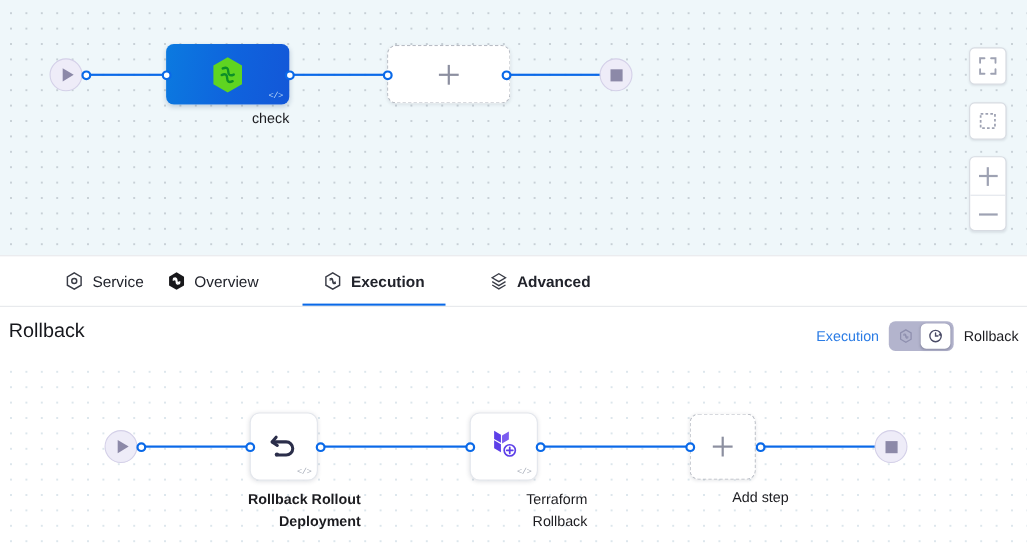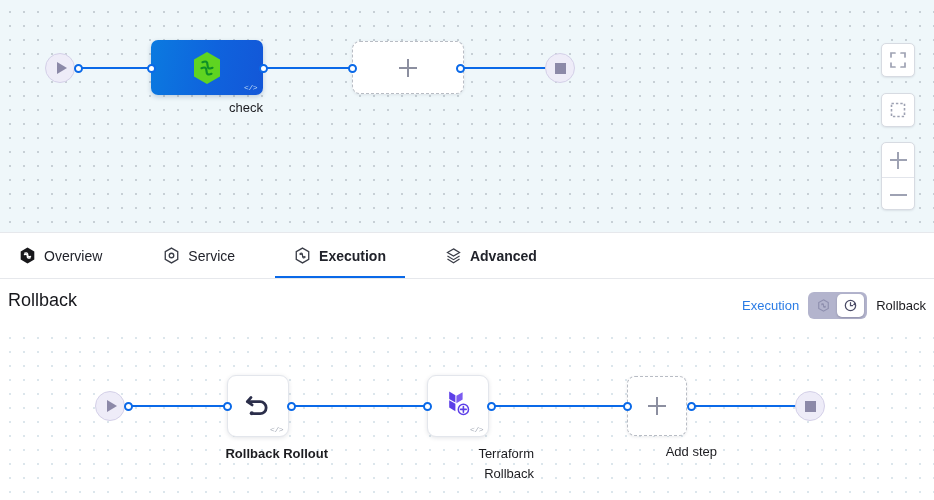--- a/index.html
+++ b/index.html
@@ -234,35 +234,35 @@
           <div class="zi-plus"></div>
         </div>
       <div>
           <div class="zi-minus"></div>
         </div>
     </div>
   </div>
 
   <div class="tabbar">
 
+    <div class="tab" style="margin-left:57px;">
+      <svg class="tab-icon" viewBox="0 0 18 18">
+        <path d="M9 1.2 L15.6 5 L15.6 13 L9 16.8 L2.4 13 L2.4 5 Z" fill="none" stroke="#3a3d47" stroke-width="1.4"></path>
+        <circle cx="9" cy="9" r="2.4" fill="none" stroke="#3a3d47" stroke-width="1.4"></circle>
+      </svg>
+      <span>Service</span>
+    </div>
+
     <div class="tab" style="margin-left:17px;">
       <svg class="tab-icon" viewBox="0 0 18 18">
         <path d="M9 0.6 L16.2 4.8 L16.2 13.2 L9 17.4 L1.8 13.2 L1.8 4.8 Z" fill="#18181b"></path>
         <path d="M6.2 6.6 q3 -1.3 3 1.7 q0 3 3 1.7" stroke="#ffffff" stroke-width="1.5" fill="none" stroke-linecap="round"></path>
         <path d="M11.8 11.4 q-3 1.3 -3 -1.7 q0 -3 -3 -1.7" stroke="#ffffff" stroke-width="1.5" fill="none" stroke-linecap="round"></path>
       </svg>
       <span>Overview</span>
-    </div>
-
-    <div class="tab" style="margin-left:57px;">
-      <svg class="tab-icon" viewBox="0 0 18 18">
-        <path d="M9 1.2 L15.6 5 L15.6 13 L9 16.8 L2.4 13 L2.4 5 Z" fill="none" stroke="#3a3d47" stroke-width="1.4"></path>
-        <circle cx="9" cy="9" r="2.4" fill="none" stroke="#3a3d47" stroke-width="1.4"></circle>
-      </svg>
-      <span>Service</span>
     </div>
 
 
     <div class="tab active" style="margin-left:55px;">
       <svg class="tab-icon" viewBox="0 0 18 18">
         <path d="M9 1.2 L15.6 5 L15.6 13 L9 16.8 L2.4 13 L2.4 5 Z" fill="none" stroke="#3a3d47" stroke-width="1.4"></path>
         <path d="M6.4 6.8 q2.6 -1.2 2.6 1.6 q0 2.8 2.6 1.6" stroke="#3a3d47" stroke-width="1.2" fill="none" stroke-linecap="round"></path>
         <path d="M11.6 11.2 q-2.6 1.2 -2.6 -1.6 q0 -2.8 -2.6 -1.6" stroke="#3a3d47" stroke-width="1.2" fill="none" stroke-linecap="round"></path>
       </svg>
       <span>Execution</span>
@@ -320,20 +320,21 @@
         <path d="M7.5 6 L4 10 L8.5 13" stroke="#2b2e4a" stroke-width="2.6" fill="none" stroke-linecap="round" stroke-linejoin="round"></path>
         <path d="M4.6 10 L16 10 a5.6 5.6 0 0 1 0 11.2 L10 21.2" stroke="#2b2e4a" stroke-width="2.6" fill="none" stroke-linecap="round"></path>
         <circle cx="8.2" cy="20.8" r="1.9" fill="#2b2e4a"></circle>
       </svg>
       <span class="code-badge">&lt;/&gt;</span>
     </div>
     <div class="port" style="left:223px; top:75.5px;"></div>
     <div class="port" style="left:287px; top:75.5px;"></div>
     <div class="node-label" style="left:188px; top:120px; width:140px;font-weight:bold;">
       <div>Rollback Rollout</div>
+      <div style="margin-top:4px;">Deployment</div>
     </div>
 
     <div class="step-node" style="left:427px; top:49px; width:62px; height:62px;">
       <svg width="30" height="30" viewBox="0 0 30 30">
         <path d="M12.4 4.2 L12.4 11.6 L6.2 8.0 L6.2 0.6 Z" fill="#5c3fe8"></path>
         <path d="M13.4 4.8 L13.4 12.2 L19.6 8.6 L19.6 1.2 Z" fill="#7b5cf0"></path>
         <path d="M12.4 12.8 L12.4 20.2 L6.2 16.6 L6.2 9.2 Z" fill="#5c3fe8"></path>
         <circle cx="20.4" cy="18.4" r="5.1" fill="#ffffff" stroke="#5c3fe8" stroke-width="1.5"></circle>
         <path d="M20.4 15.6 L20.4 21.2 M17.6 18.4 L23.2 18.4" stroke="#5c3fe8" stroke-width="1.6" stroke-linecap="round"></path>
       </svg>

